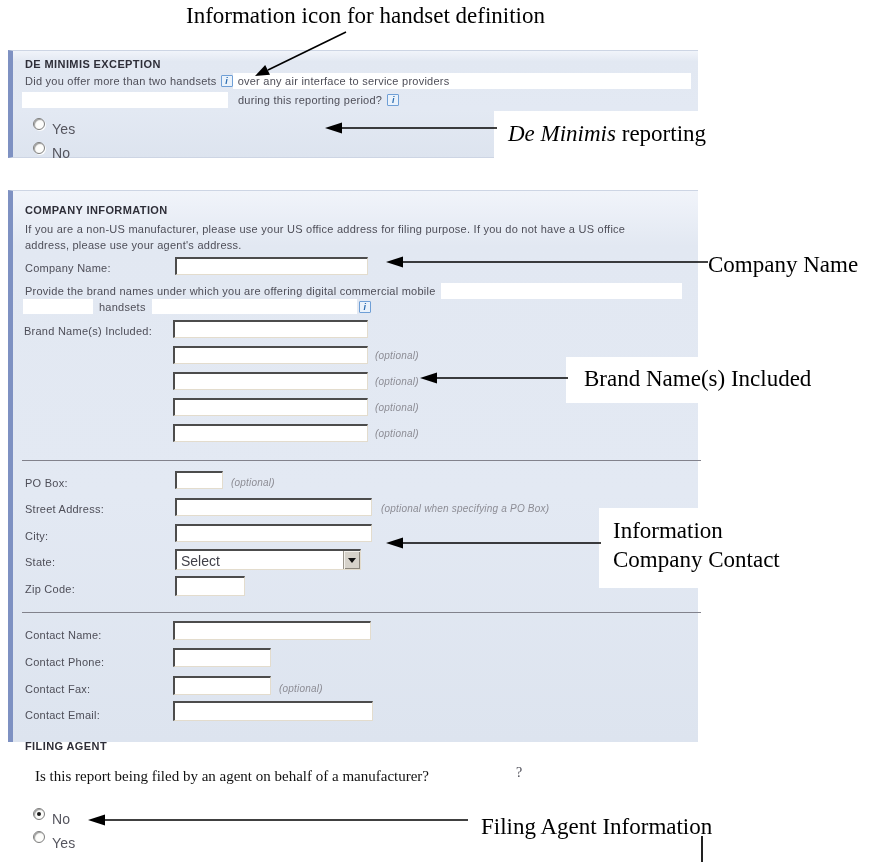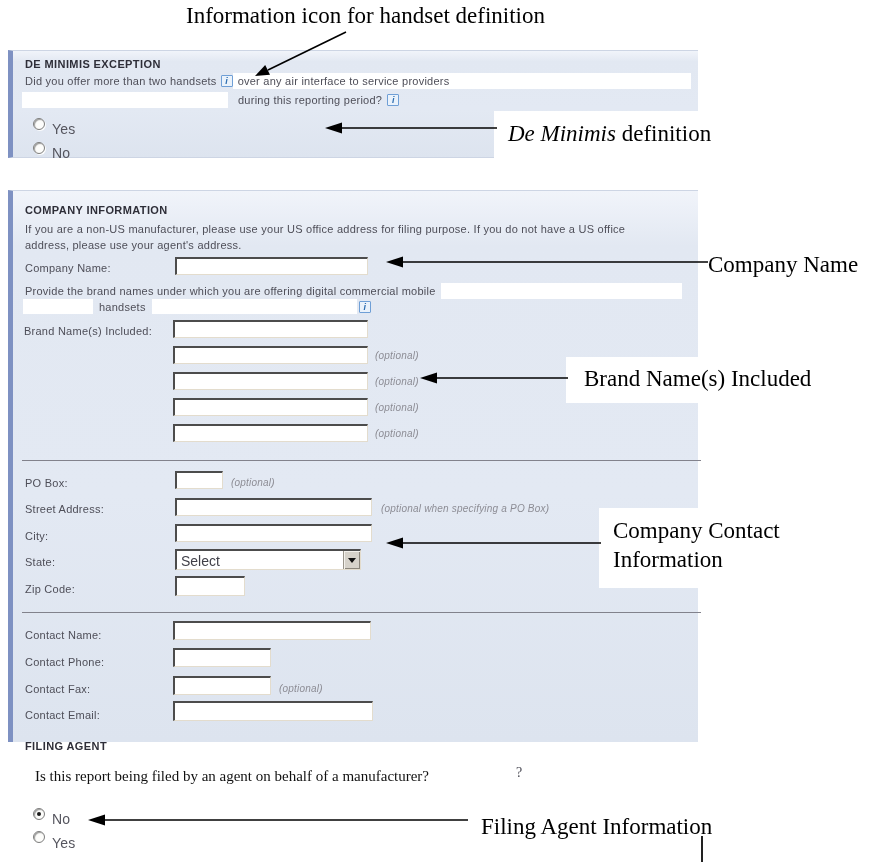--- a/index.html
+++ b/index.html
@@ -187,21 +187,21 @@
     <span class="radio-label" style="left:39px; top:644px;">Yes</span>
   </div>
 
   <div class="note" style="left:186px; top:3px;">Information icon for handset definition</div>
   <svg class="arrow" style="left:248px; top:30px;" width="104" height="50">
     <line x1="98" y1="2" x2="20" y2="40" stroke="#000" stroke-width="1.6"></line>
     <polygon points="7,46 17.2,34.9 22,44.8" fill="#000"></polygon>
   </svg>
 
   <div class="note-box" style="left:494px; top:111px; width:272px; height:49px; padding:10px 0 0 14px;">
-    <span class="note" style="position:static; background:transparent;"><i>De Minimis</i><span> definition</span></span>
+    <span class="note" style="position:static; background:transparent;"><i>De Minimis</i><span> reporting</span></span>
   </div>
   <svg class="arrow" style="left:325px; top:121px;" width="172" height="14">
     <line x1="15" y1="7" x2="172" y2="7" stroke="#000" stroke-width="1.6"></line>
     <polygon points="0,7 17,1.5 17,12.5" fill="#000"></polygon>
   </svg>
 
   <div class="note" style="left:708px; top:252px;">Company Name</div>
   <svg class="arrow" style="left:386px; top:255px;" width="322" height="14">
     <line x1="15" y1="7" x2="322" y2="7" stroke="#000" stroke-width="1.6"></line>
     <polygon points="0,7 17,1.5 17,12.5" fill="#000"></polygon>
@@ -209,22 +209,22 @@
 
   <div class="note-box" style="left:566px; top:357px; width:312px; height:46px; padding:9px 0 0 18px;">
     <span class="note" style="position:static; background:transparent;">Brand Name(s) Included</span>
   </div>
   <svg class="arrow" style="left:420px; top:371px;" width="148" height="14">
     <line x1="15" y1="7" x2="148" y2="7" stroke="#000" stroke-width="1.6"></line>
     <polygon points="0,7 17,1.5 17,12.5" fill="#000"></polygon>
   </svg>
 
   <div class="note-box" style="left:599px; top:508px; width:218px; height:80px; padding:8px 0 0 14px; line-height:29px;">
+    <div class="note" style="position:static; background:transparent;">Information</div>
     <div class="note" style="position:static; background:transparent;">Company Contact</div>
-    <div class="note" style="position:static; background:transparent;">Information</div>
   </div>
   <svg class="arrow" style="left:386px; top:536px;" width="215" height="14">
     <line x1="15" y1="7" x2="215" y2="7" stroke="#000" stroke-width="1.6"></line>
     <polygon points="0,7 17,1.5 17,12.5" fill="#000"></polygon>
   </svg>
 
   <div class="note-box" style="left:466px; top:802px; width:296px; height:66px; padding:12px 0 0 15px;">
     <span class="note" style="position:static; background:transparent;">Filing Agent Information</span>
   </div>
   <svg class="arrow" style="left:88px; top:813px;" width="380" height="14">

